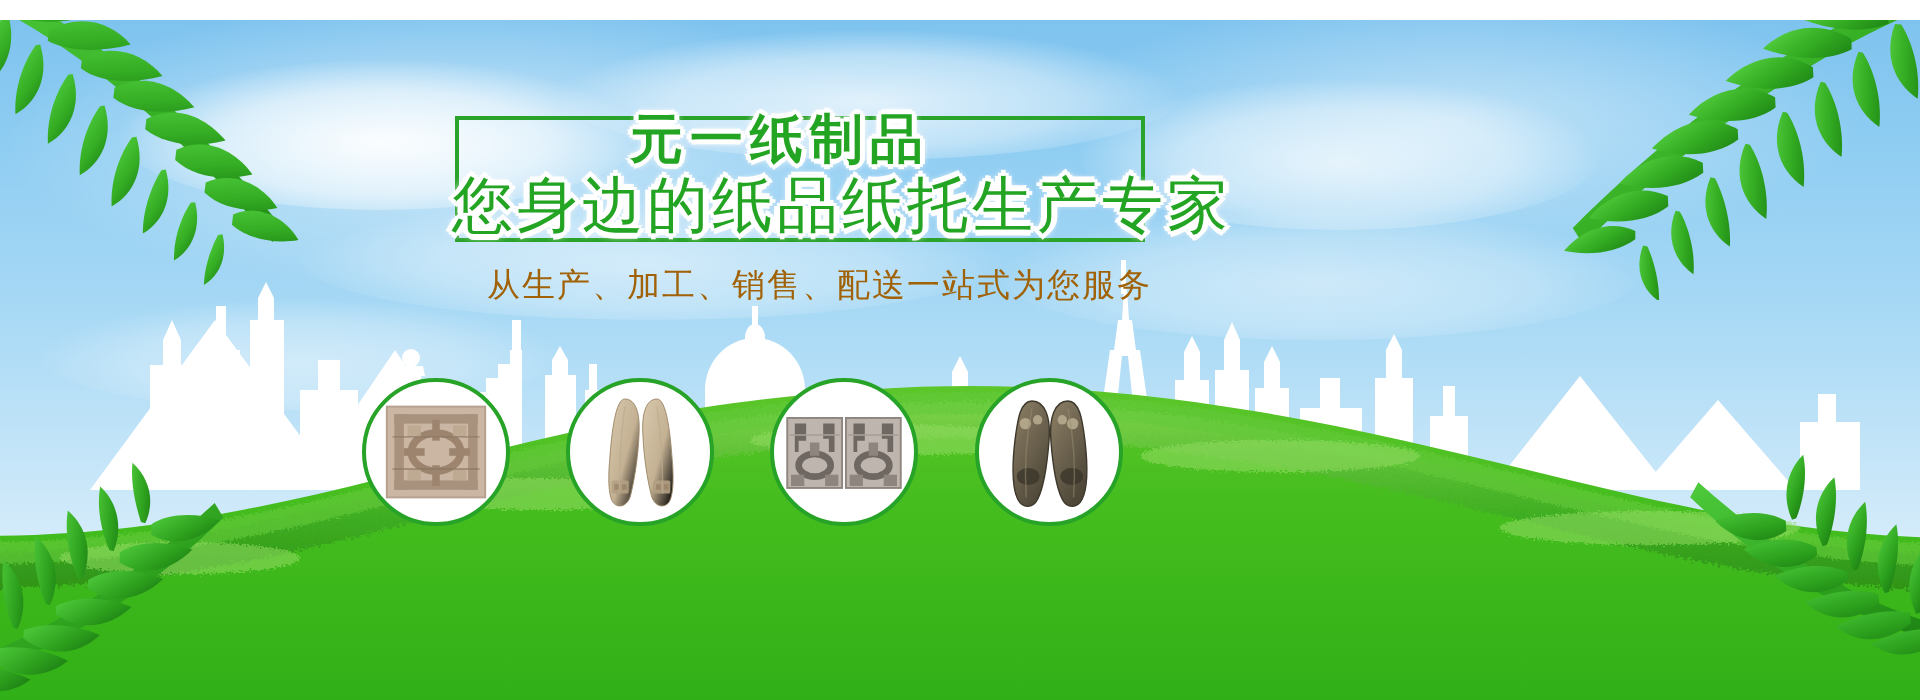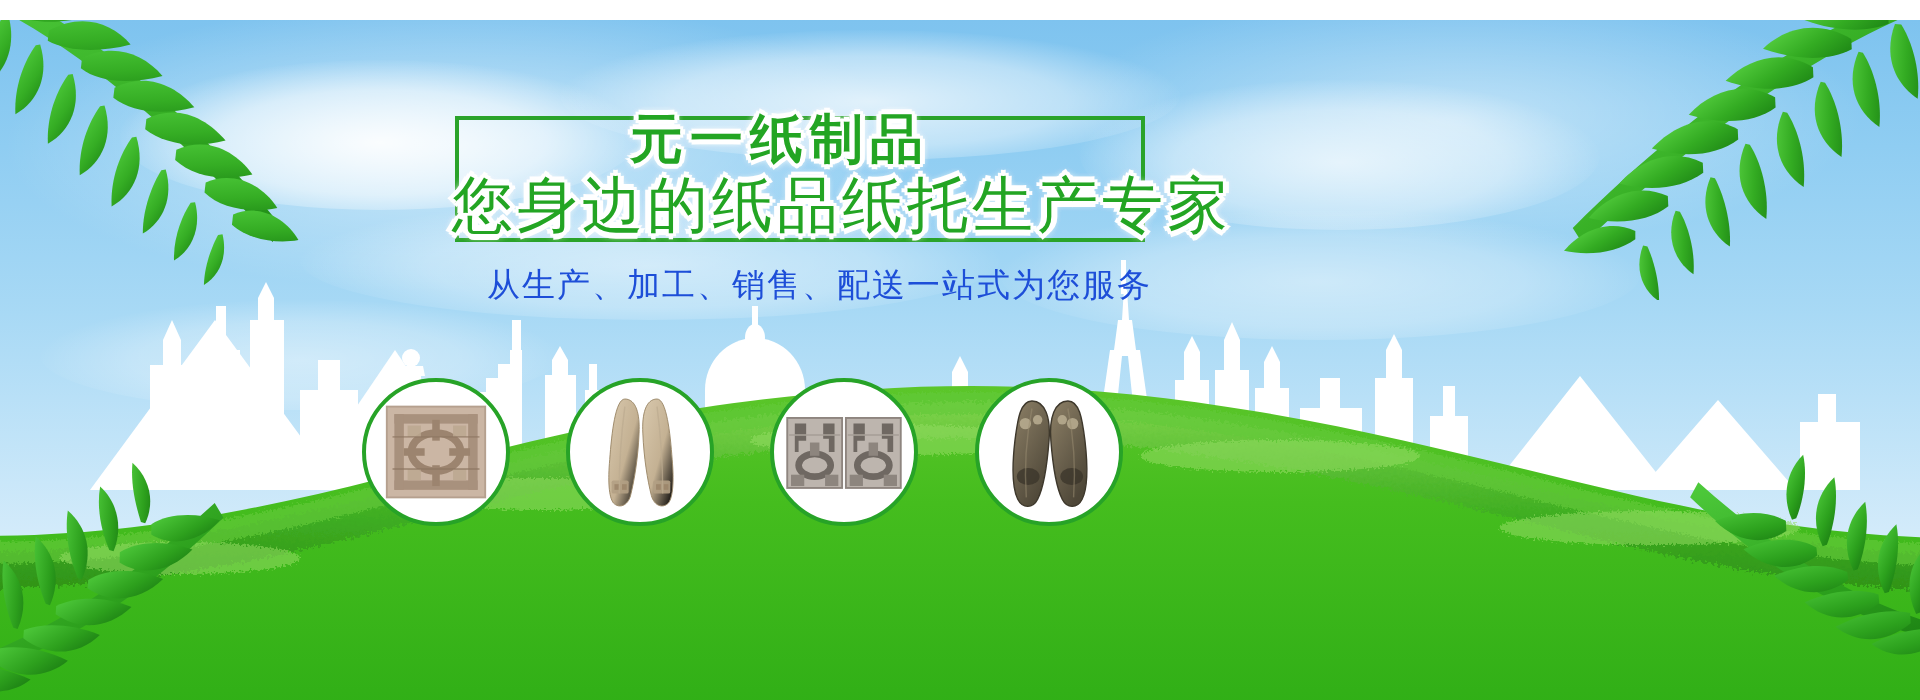--- a/index.html
+++ b/index.html
@@ -86,21 +86,21 @@
        0 0 10px #fff, 0 0 10px #fff, 0 0 10px #fff,
        3px 3px 0 #fff, -3px 3px 0 #fff, 3px -3px 0 #fff, -3px -3px 0 #fff,
        6px 0 0 #fff, -6px 0 0 #fff, 0 6px 0 #fff, 0 -6px 0 #fff;
     z-index:6;
   }
   .subtitle {
     position:absolute;
     left:487px; top:243px;
     font-size:33px;
     letter-spacing:2px;
-    color:#1d4ed8;
+    color:#a16207;
     white-space:nowrap;
     z-index:6;
     font-family:"DejaVu Sans", sans-serif;
     text-align:right;
   }
 
   
   .pcircle {
     position:absolute;
     width:148px; height:148px;

